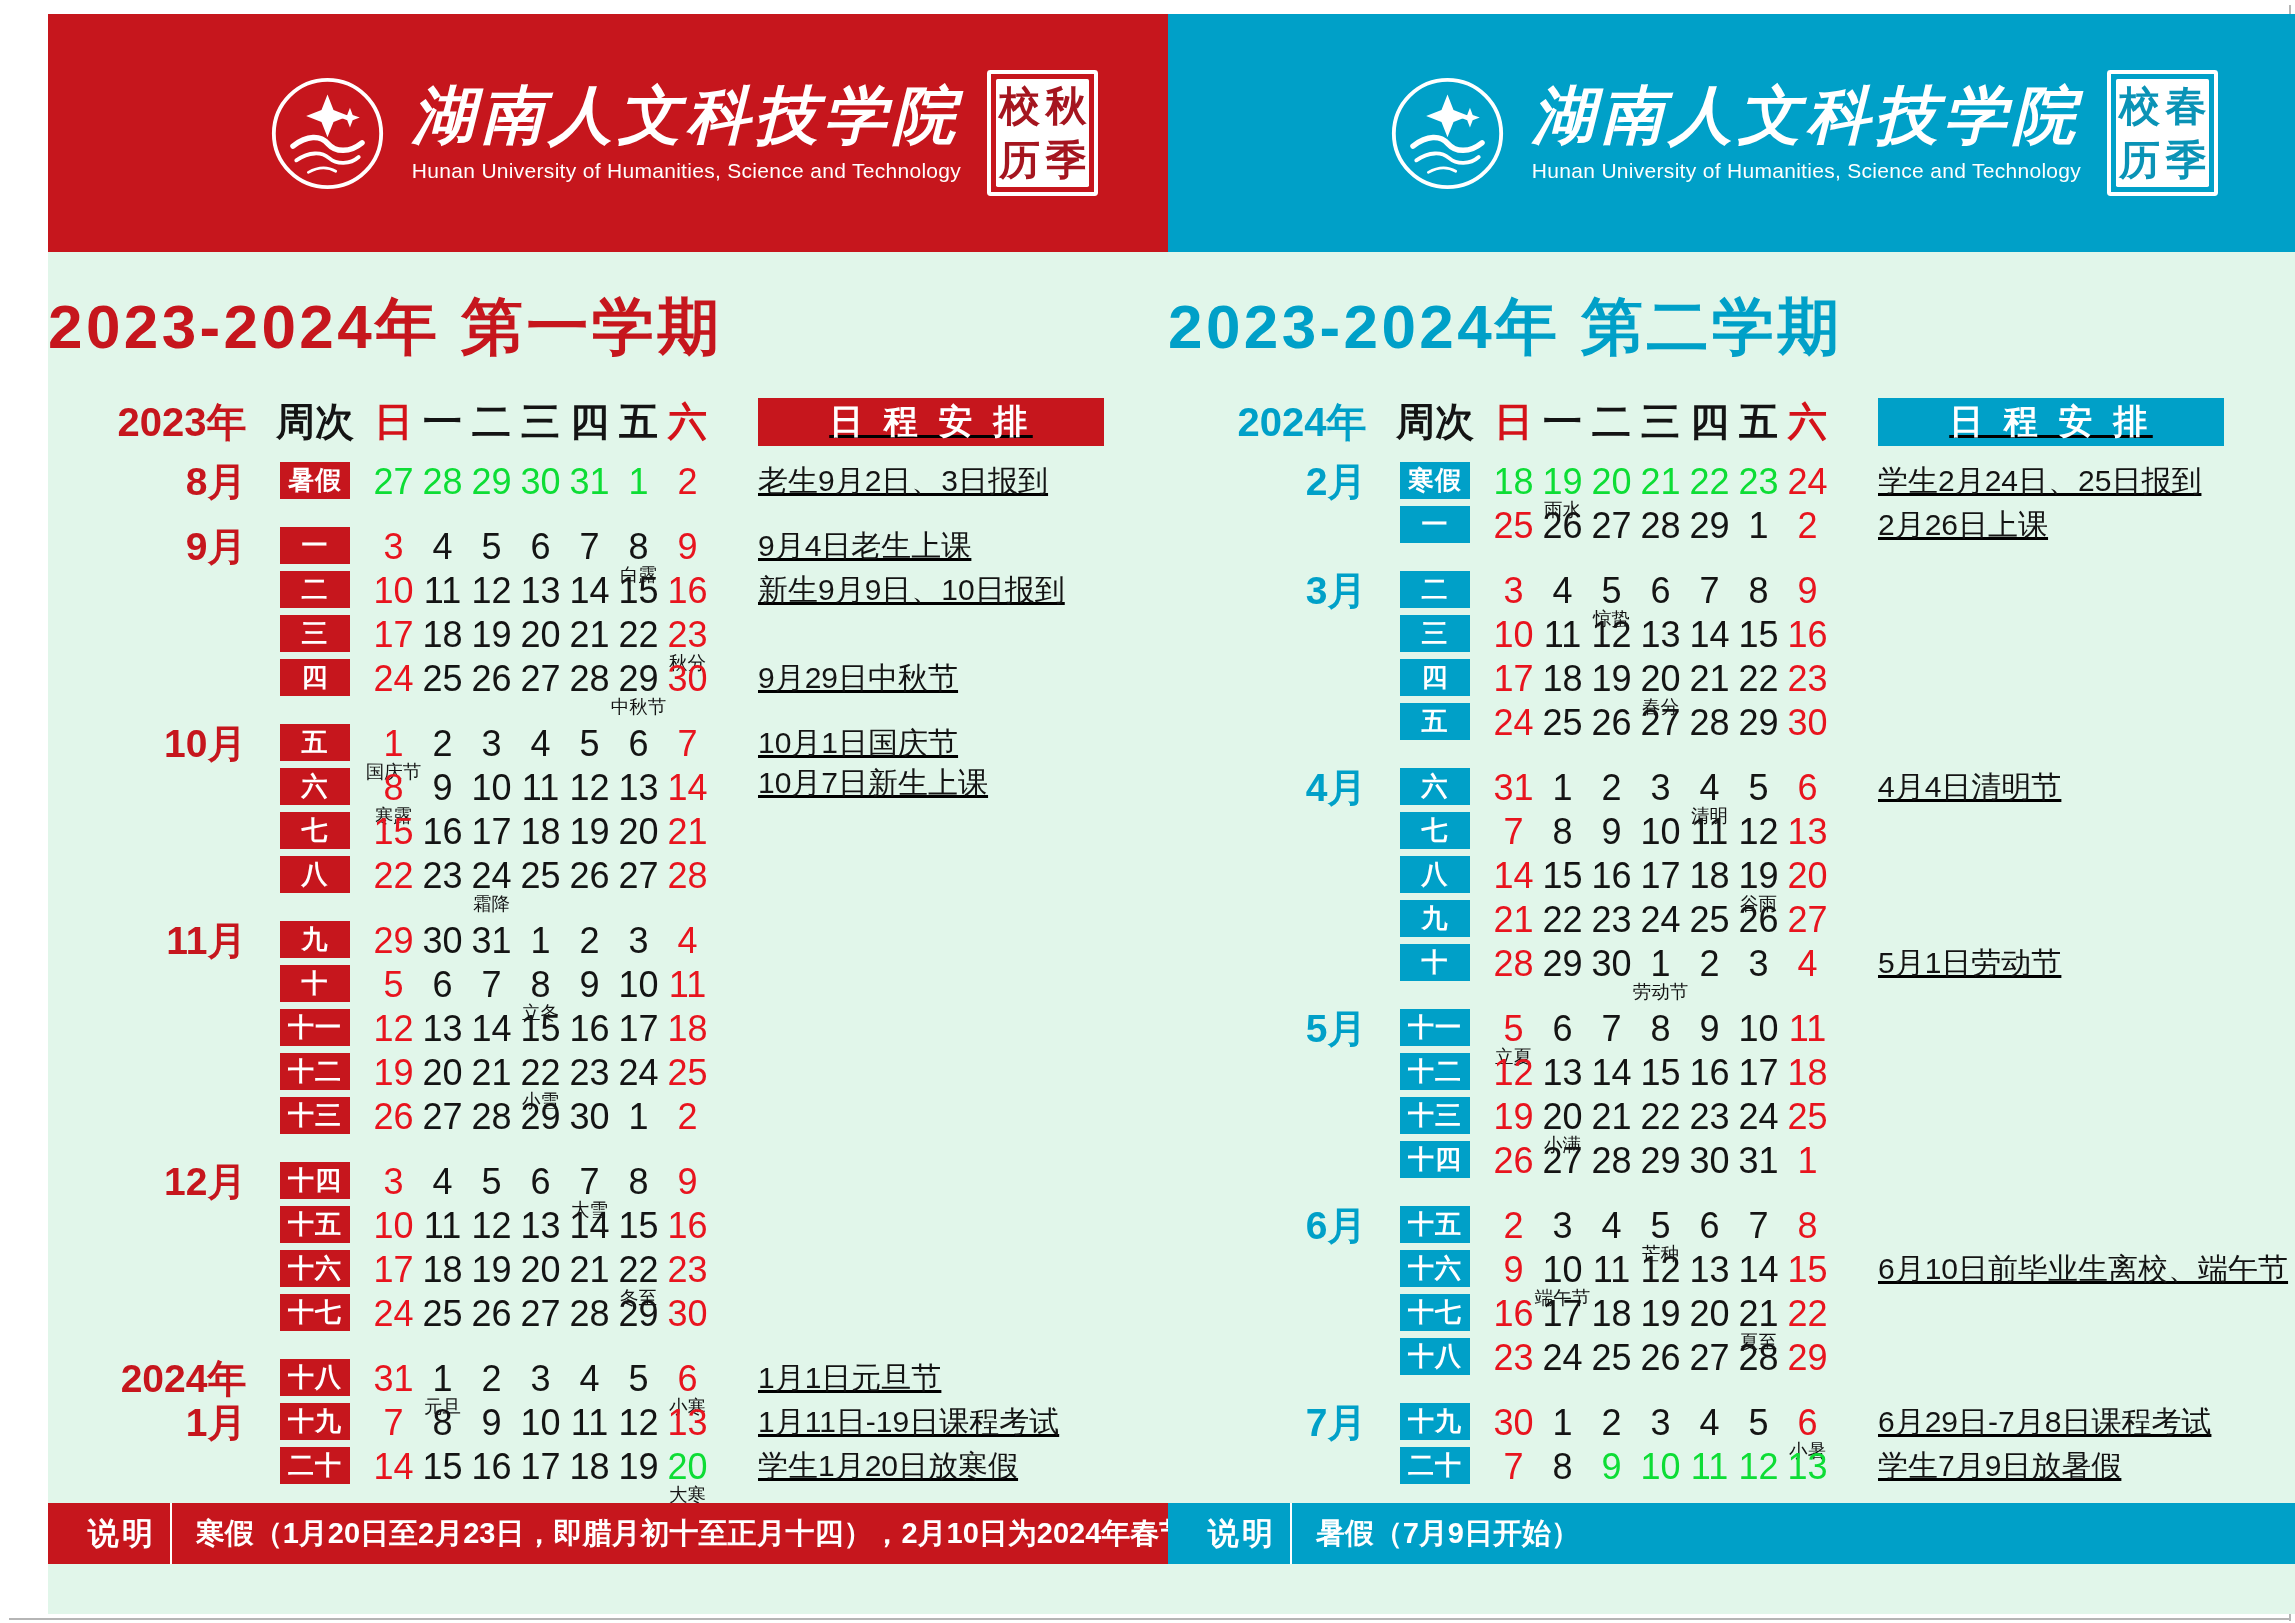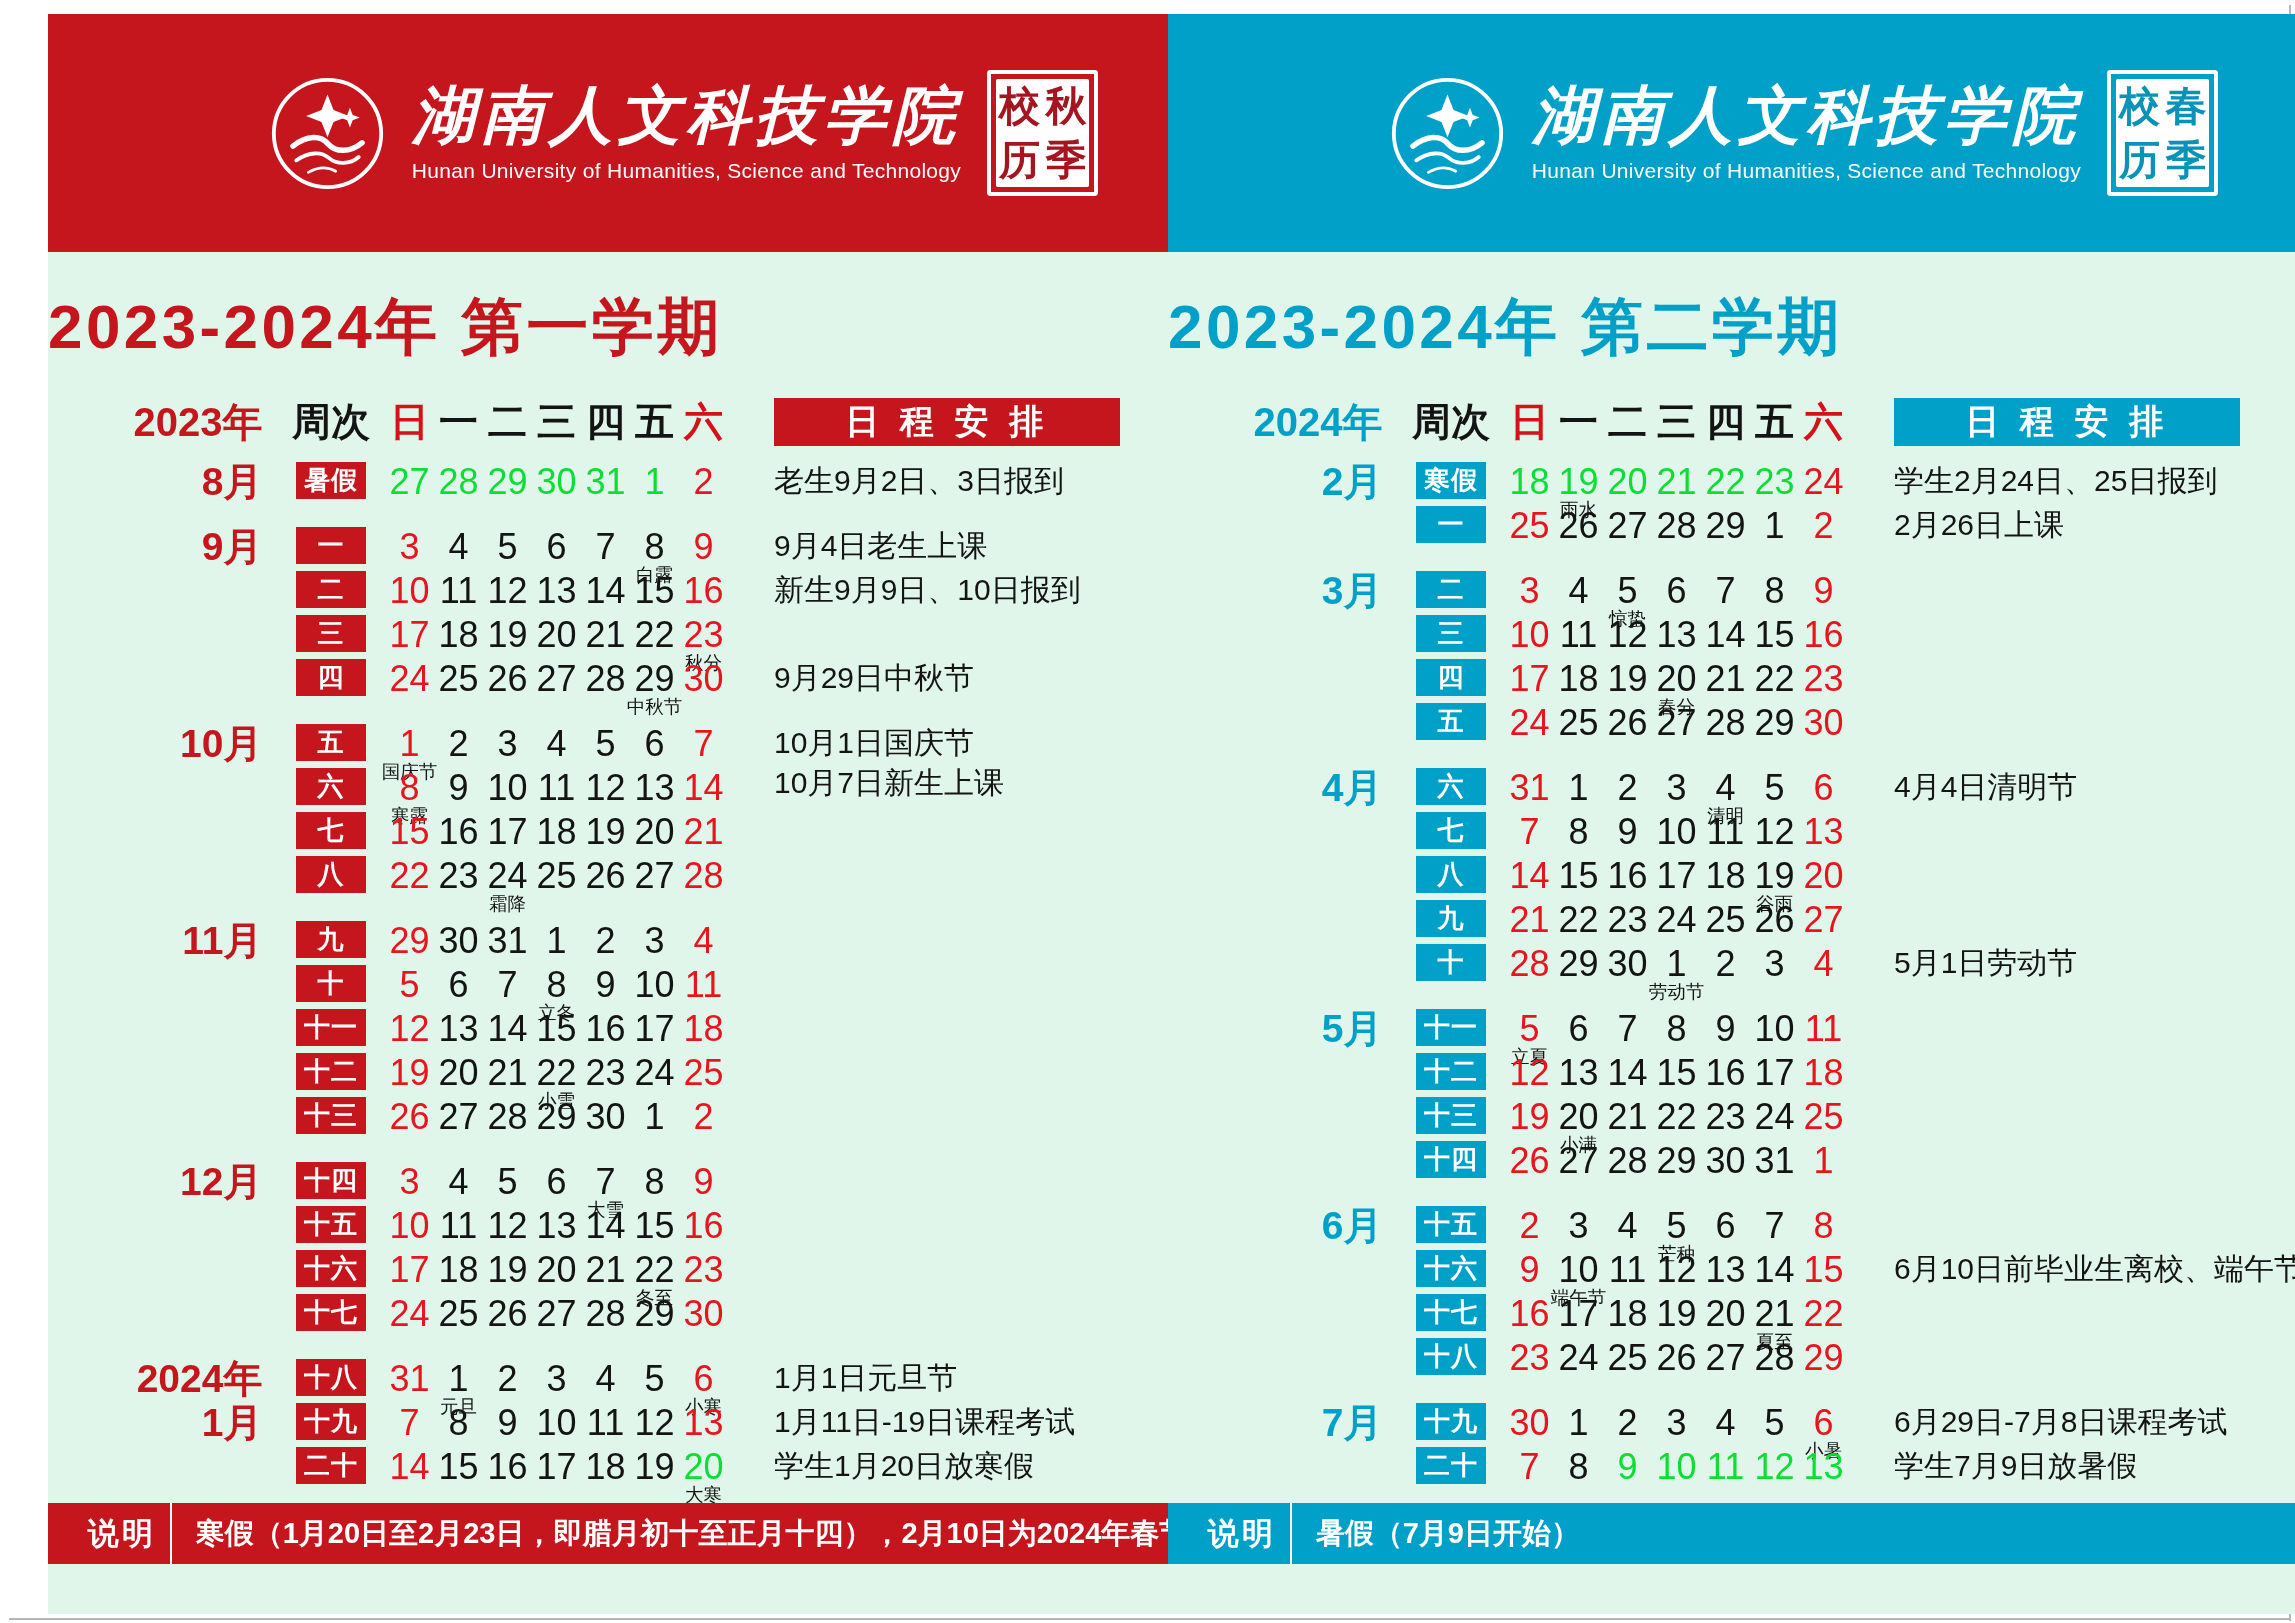--- a/index.html
+++ b/index.html
@@ -19,26 +19,26 @@
   .stamp { margin-left:26px; border:4.5px solid #ffffff; padding:5px; flex:none; border-radius:3.4px; }
   .stamp-in { width:93px; height:108px; background:#ffffff; border-radius:1.7px;
     display:grid; grid-template-columns:1fr 1fr; align-items:center; justify-items:center;
     font-family:"Liberation Serif","DejaVu Serif",serif; font-weight:bold; font-size:41px;
     color:var(--stamp); line-height:1; }
 
   .panel-body { position:absolute; top:238px; bottom:0; left:0; right:0; background:#e1f6ea; }
   .sem-title { padding-top:33px; font-size:62px; font-weight:bold; letter-spacing:3.4px; color:var(--primary); }
 
   .cal { margin-top:29px; }
-  .hdr-row, .cal-row { display:flex; align-items:flex-start;margin-left:16px; }
+  .hdr-row, .cal-row { display:flex; align-items:flex-start; }
   .hdr-row { height:48px; margin-bottom:13.5px; }
   .col-month { width:213px; flex:none; text-align:right; padding-right:14.6px; box-sizing:border-box; }
   .col-week  { width:108px; flex:none; display:flex; justify-content:center; }
   .col-dates { width:345px; flex:none; display:flex; }
-  .col-note  { flex:1; padding-left:44px; box-sizing:border-box; }
+  .col-note  { flex:1; padding-left:44px; box-sizing:border-box;text-decoration:underline; }
 
   .hdr-year { font-size:40px; font-weight:bold; color:var(--primary); line-height:48px; }
   .hdr-week { font-size:39px; font-weight:bold; color:#141414; line-height:48px; }
   .hdr-day  { width:49px; text-align:center; font-size:39px; font-weight:bold; line-height:48px; color:#141414; }
   .hdr-day.red { color:#d41219; }
   .hdr-box { width:346px; height:48px; background:var(--primary); color:#ffffff;
     display:flex; align-items:center; justify-content:center;
     font-size:34px; font-weight:bold; letter-spacing:5.6px; }
 
   .cal-row { height:44px; }

